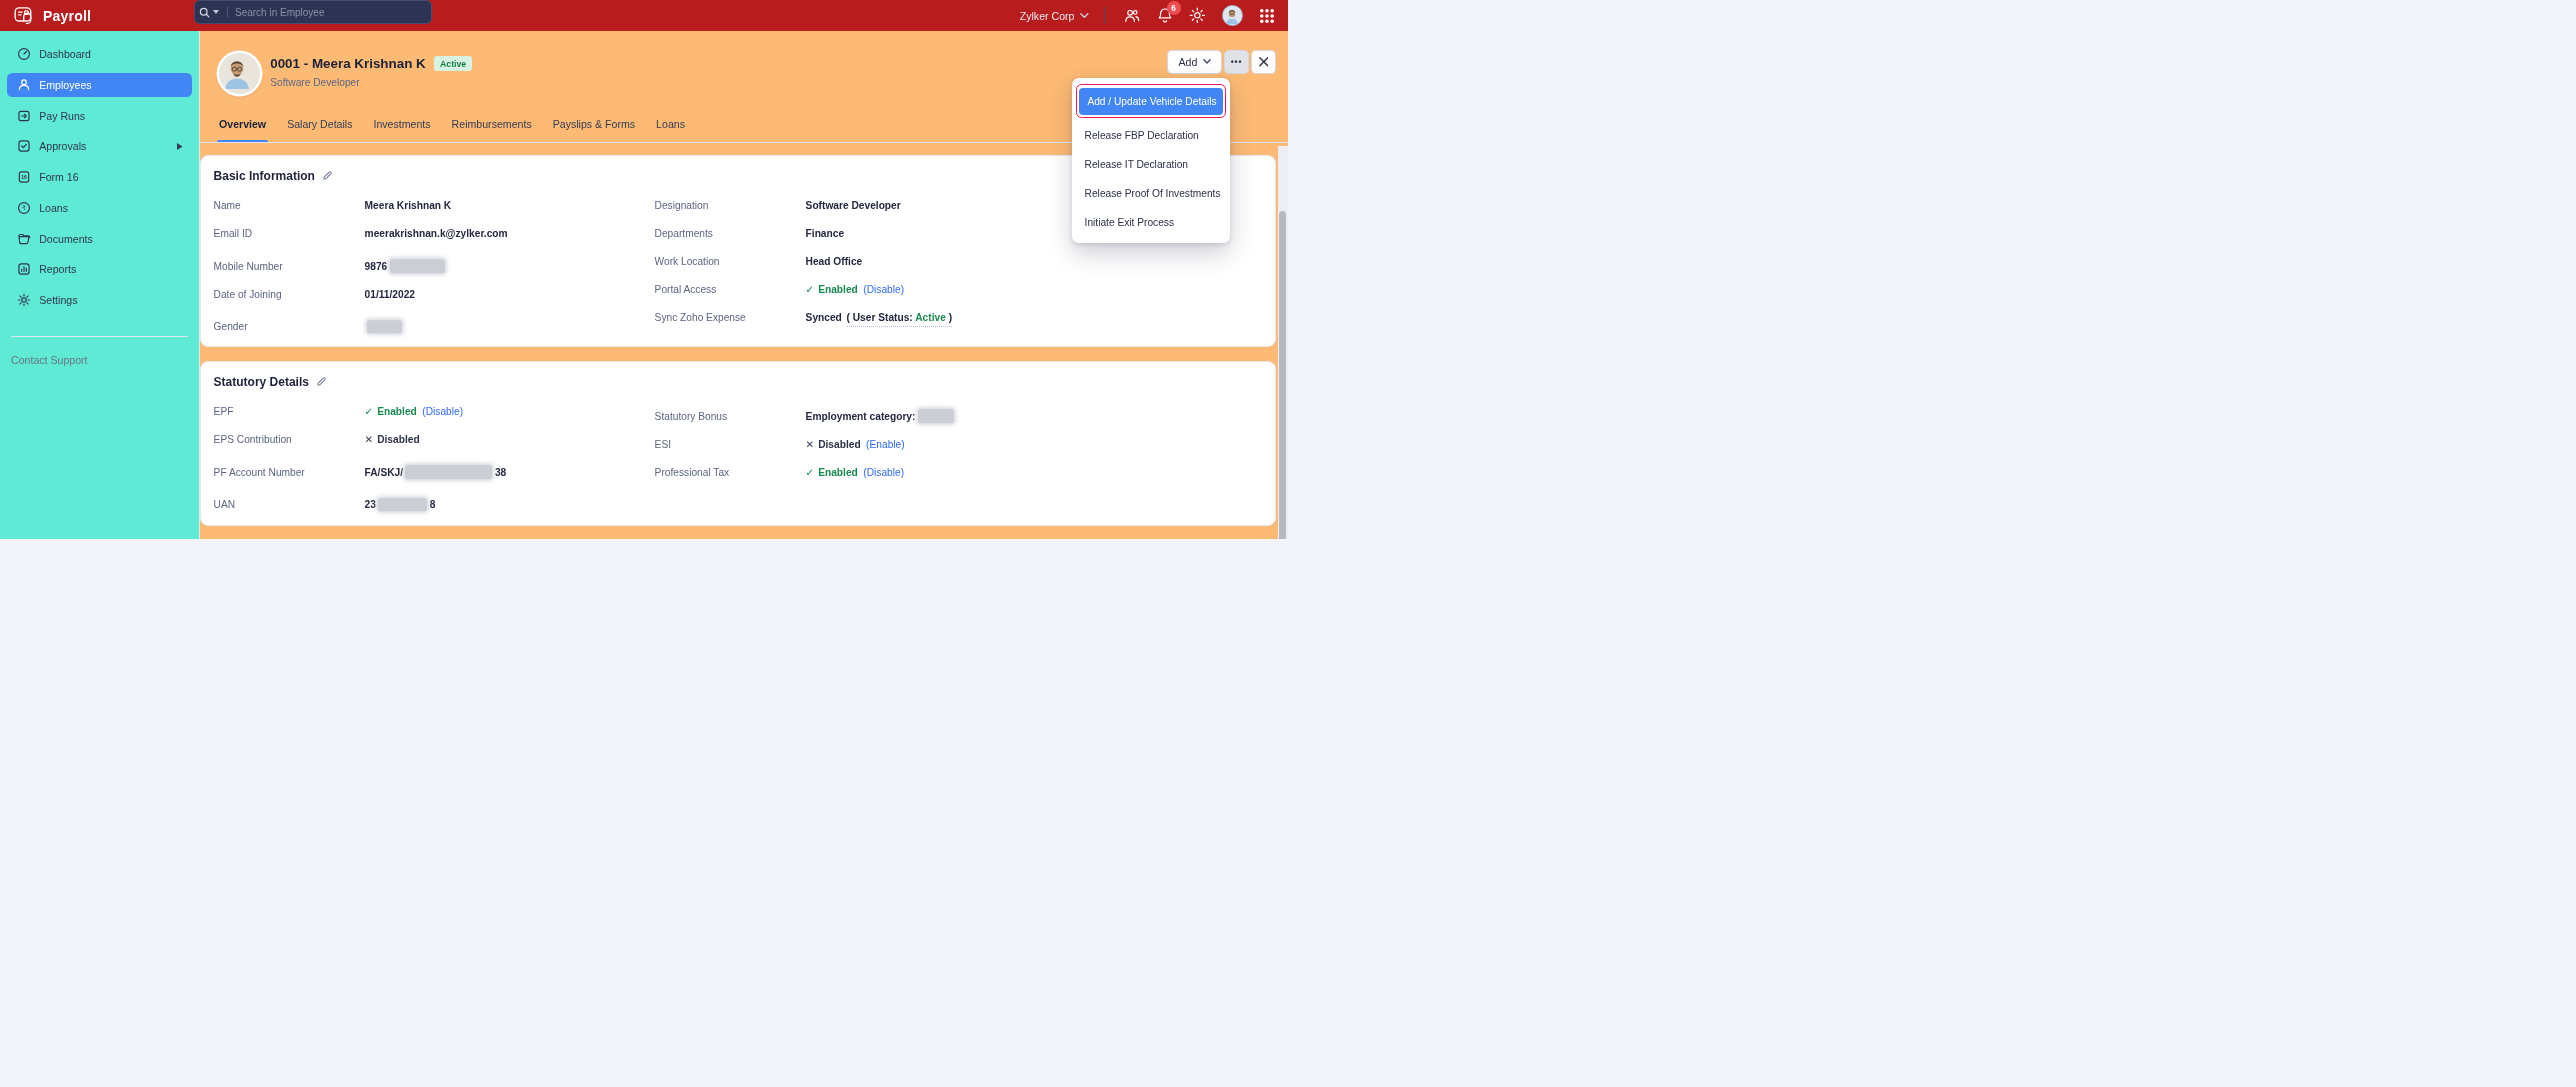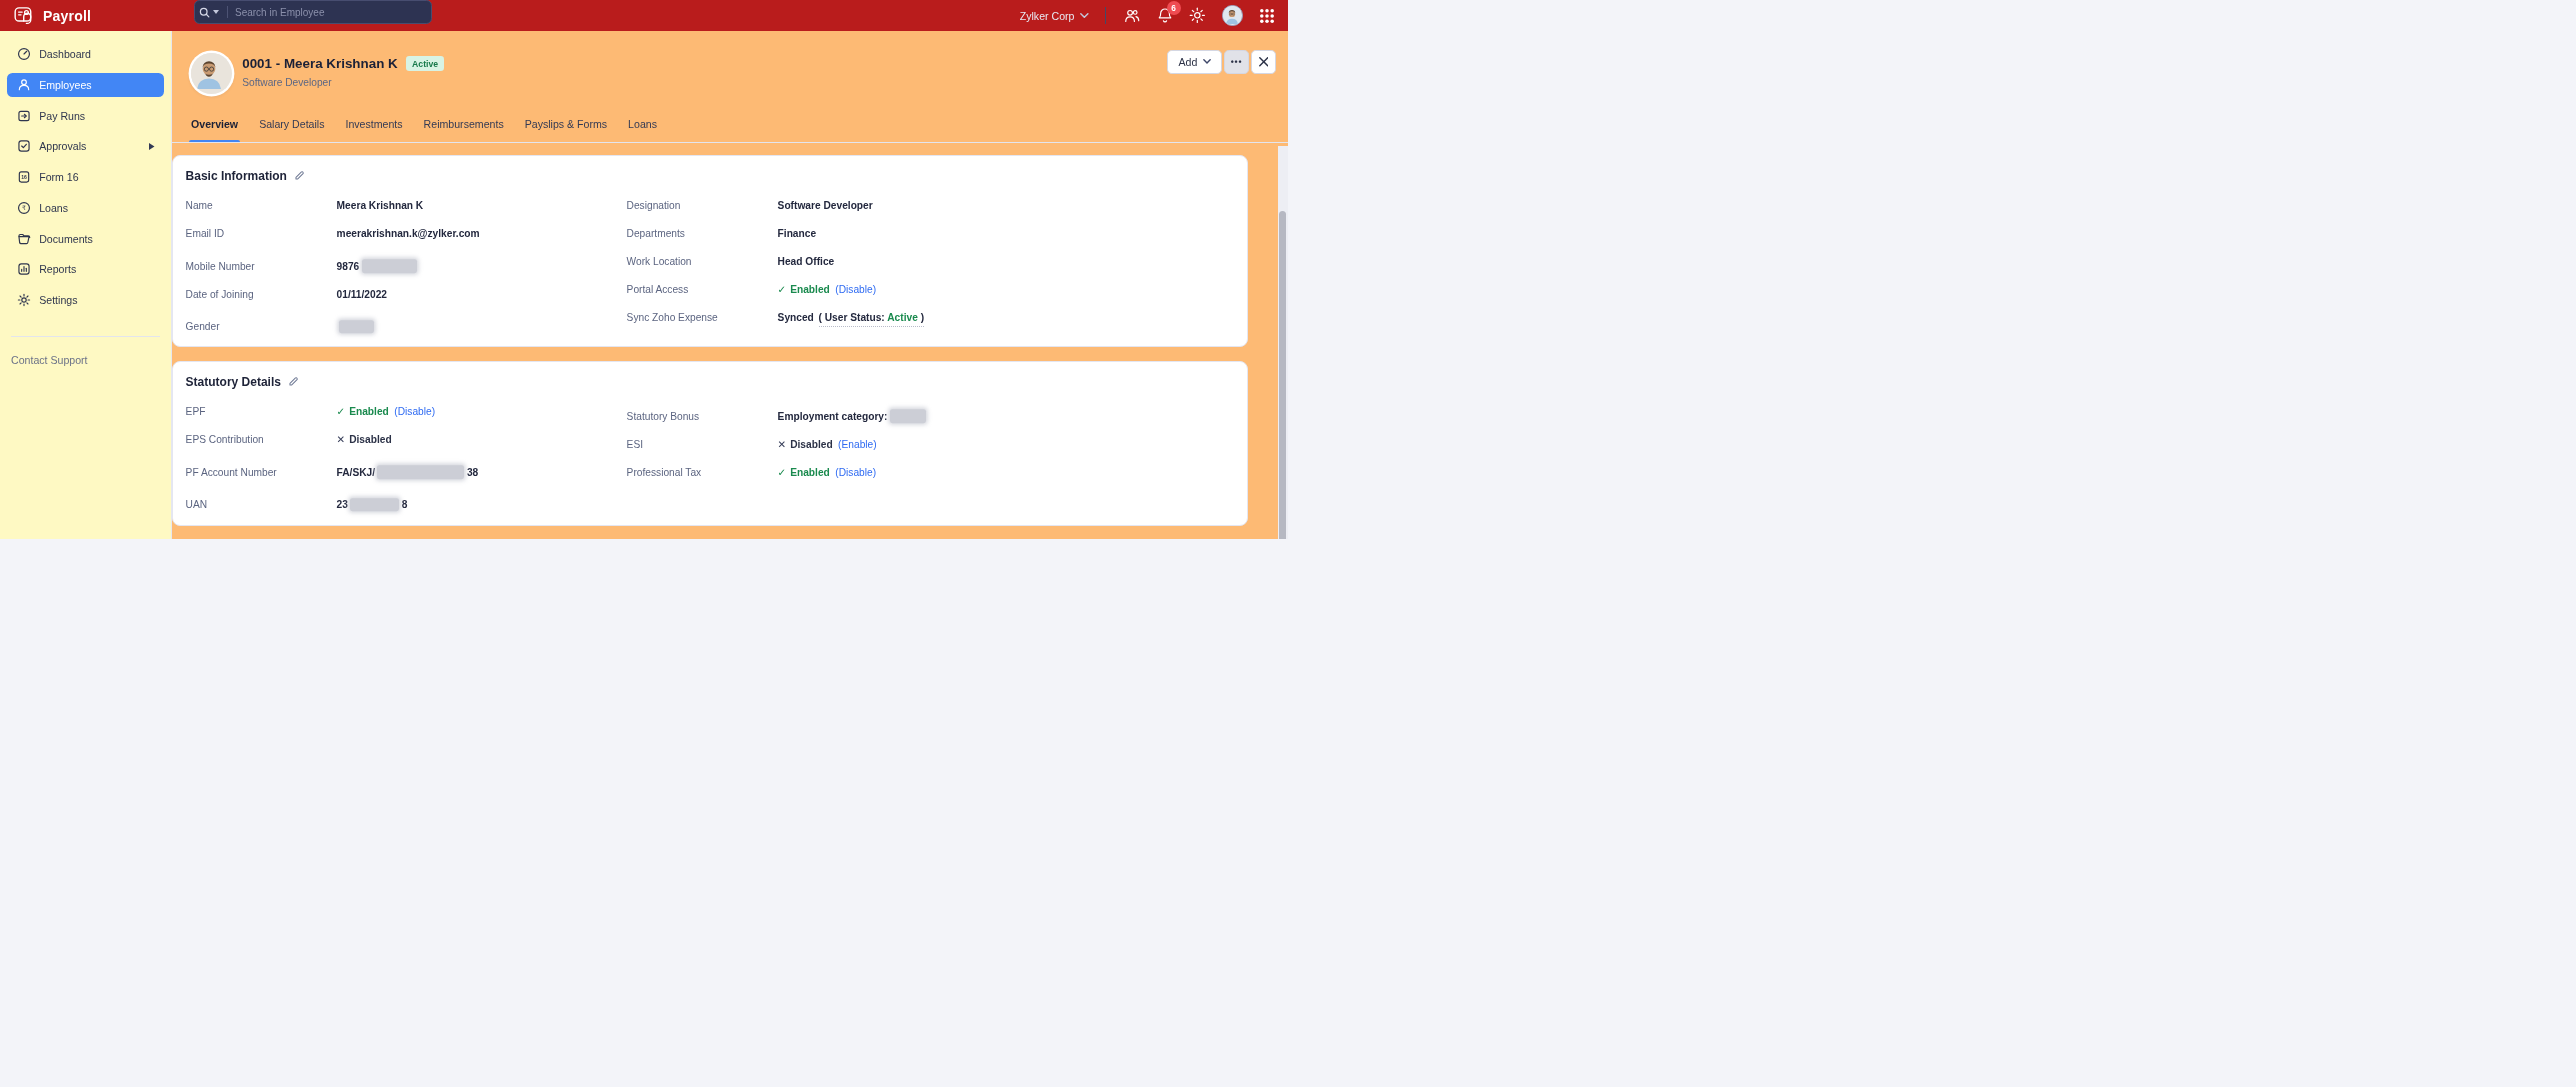--- a/index.html
+++ b/index.html
@@ -20,21 +20,21 @@
   .org { display:flex; align-items:center; gap:5.5px; font-size:10.6px; color:#e8eaf3; font-weight:500; cursor:pointer; }
   .vdivider { width:0.8px; height:17.3px; background:#434968; }
   .icon-btn { position:relative; display:flex; align-items:center; cursor:pointer; }
   .badge { position:absolute; top:-5.5px; right:-8px; background:#ef4c52; color:#fff; font-size:8.3px; font-weight:700; min-width:14px; height:14px; border-radius:7px; display:flex; align-items:center; justify-content:center; padding:0 3.2px; }
   .avatar-sm { width:20.5px; height:20.5px; border-radius:50%; overflow:hidden; border:1.2px solid #9aa0bd; background:#dfe7ee; flex:none; }
 
   
   .app-body { display:flex; height:508px; }
 
   
-  .sidebar { width:172px; flex:none; background:#fef9c3; border-right:0.8px solid #e5e7f0; padding-top:8px; position:relative; }
+  .sidebar { width:200px; flex:none; background:#5eead4; border-right:0.8px solid #e5e7f0; padding-top:8px; position:relative; }
   .nav-item { display:flex; align-items:center; gap:8.7px; height:24.4px; margin:6.3px 7px 0; padding-left:9.5px; border-radius:5.5px; font-size:10.6px; font-weight:500; color:#2f364e; cursor:pointer; }
   .nav-item:first-child { margin-top:3.2px; }
   .nav-item.active { background:#4286f5; color:#fff; }
   .nav-item.gap-before { }
   .nav-item .nav-ic { width:14px; height:14px; flex:none; display:flex; align-items:center; justify-content:center; }
   .nav-item .submenu-arrow { margin-left:auto; margin-right:9.5px; }
   .sidebar-divider { border-top:0.8px solid #e3e5ee; margin:24px 11px 0; }
   .contact-support { margin:17.3px 0 0 11px; font-size:10.6px; color:#6b7288; cursor:pointer; }
 
   
@@ -487,20 +487,29 @@
               <span class="fvalue">
                 <span class="state-check">✓</span>
                 <span class="state-on">Enabled</span>
                 <span class="action-link">(Disable)</span>
               </span>
             </div>
           </div>
         </div>
       </div>
 
+      <div class="ctx-menu">
+        <div class="menu-annotation">
+          <div class="menu-item-primary">Add / Update Vehicle Details</div>
+        </div>
+        <div class="menu-item">Release FBP Declaration</div>
+        <div class="menu-item">Release IT Declaration</div>
+        <div class="menu-item">Release Proof Of Investments</div>
+        <div class="menu-item">Initiate Exit Process</div>
+      </div>
 
       <div class="sb-track">
         <div class="sb-thumb"></div>
       </div>
 
     </div>
   </div>
 </div>
 
 

